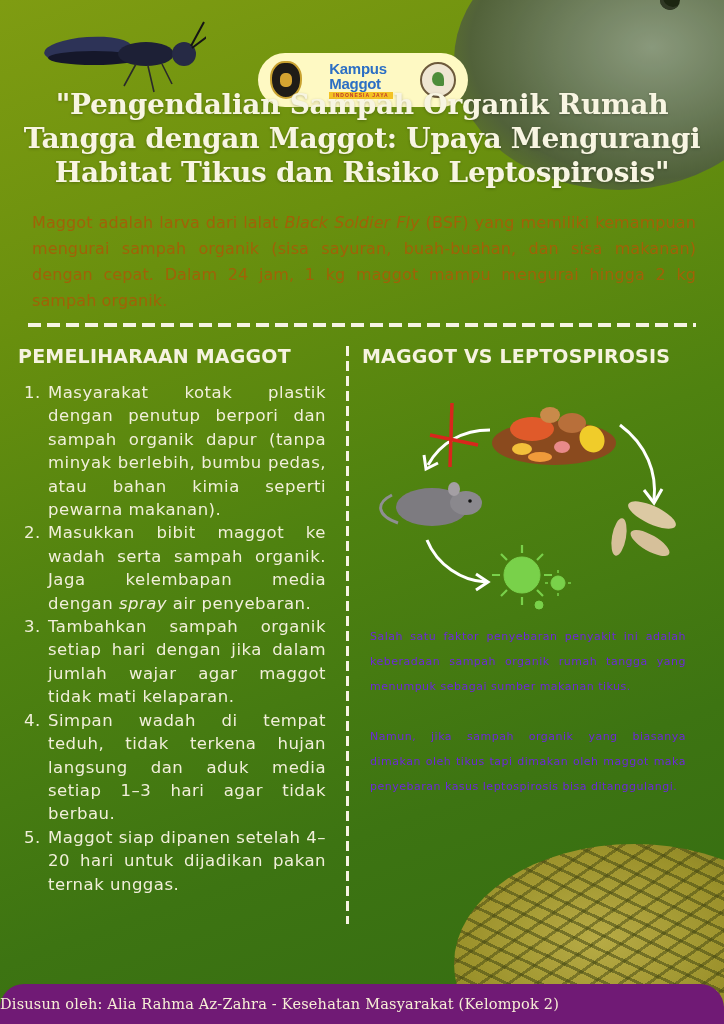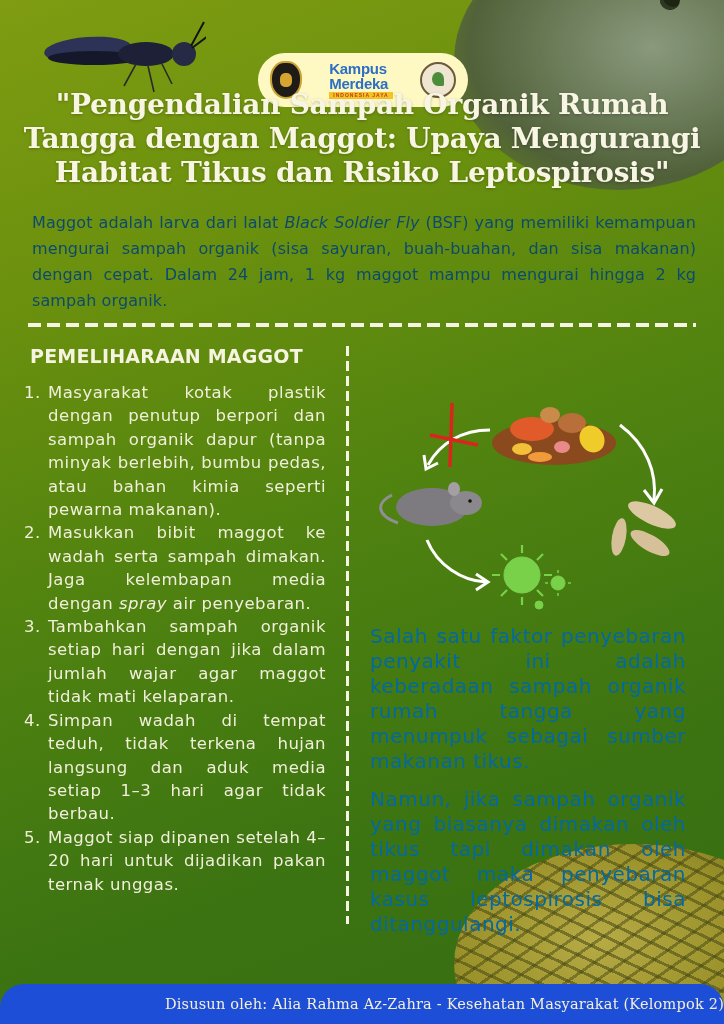--- a/index.html
+++ b/index.html
@@ -53,63 +53,63 @@
   .title {
     position: absolute; left: 20px; right: 20px; top: 88px;
     font-family: "DejaVu Serif", serif; font-size: 28px; line-height: 34px;
     text-align: center; color: #f8f5e2; letter-spacing: -0.3px;
     text-shadow: 0 1px 3px rgba(0,0,0,0.25);
   }
 
   
   .intro {
     position: absolute; left: 32px; right: 28px; top: 210px;
-    font-size: 16px; line-height: 26px; text-align: justify; color: #0c4a6e;
+    font-size: 16px; line-height: 26px; text-align: justify; color: #a16207;
     letter-spacing: 0.1px;
   }
   .intro em { font-style: italic; }
 
   .h-divider {
     position: absolute; left: 28px; right: 28px; top: 323px; height: 4px;
     background: repeating-linear-gradient(90deg, #f7f4e3 0 13px, transparent 13px 19px);
   }
   .v-divider {
     position: absolute; left: 346px; top: 346px; width: 3px; height: 578px;
     background: repeating-linear-gradient(180deg, #f7f4e3 0 10px, transparent 10px 15px);
   }
 
   .section-title {
     position: absolute; font-family: "DejaVu Sans", sans-serif; font-weight: 700; font-size: 19px; color: #f6f3e0; letter-spacing: 0.2px;
   }
-  .left-title { left: 30px; top: 345px; }
+  .left-title { left: 18px; top: 345px; }
   .right-title { left: 362px; top: 345px; }
 
   
   .steps {
     position: absolute; left: 24px; top: 381px; width: 302px;
     list-style: none; font-size: 16.5px; line-height: 23.4px; color: #f1efda; letter-spacing: 0.5px;
   }
   .steps li { display: flex; }
   .steps .num { width: 24px; flex: 0 0 24px; }
   .steps .txt { flex: 1; text-align: justify; }
   .steps em { font-style: italic; }
 
   
   .cycle { position: absolute; left: 362px; top: 385px; width: 362px; height: 240px; }
   .right-paras {
     position: absolute; left: 370px; top: 624px; width: 316px;
-    font-size: 20px; line-height: 25px; color: #0369a1; letter-spacing: 0.5px; text-align: justify;
-  }
-  .right-paras p + p { margin-top: 13px; }
+    font-size: 11px; line-height: 25px; color: #6d28d9; letter-spacing: 0.5px; text-align: justify;
+  }
+  .right-paras p + p { margin-top: 25px; }
 
   
   .footer {
     position: absolute; left: 0; right: 0; bottom: 0; height: 40px;
-    background: #1d4ed8; border-radius: 24px 24px 0 0;
-    display: flex; align-items: center; justify-content: flex-end;
+    background: #701a75; border-radius: 24px 24px 0 0;
+    display: flex; align-items: center; justify-content: flex-start;
     font-family: "DejaVu Serif", serif; font-size: 14.5px; color: #f7efd6; letter-spacing: 0.2px;
   }
 </style>
 </head>
 <body>
 
 <div class="poster">
 
   <div class="rat-bg">
 
@@ -123,57 +123,58 @@
     <ellipse cx="110" cy="40" rx="28" ry="12" fill="#1d2036"></ellipse>
     <circle cx="148" cy="40" r="12" fill="#262a45"></circle>
     <path d="M155 32 L168 8 M156 34 L172 22" stroke="#151515" stroke-width="2"></path>
     <path d="M100 50 L88 72 M112 52 L118 78 M126 50 L136 70" stroke="#2a2a2a" stroke-width="1.6" fill="none"></path>
   </svg>
 
   <div class="logo-bar">
     <div class="logo-crest"></div>
     <div class="km-logo">
       <span class="km-line1">Kampus</span>
-      <span class="km-line2">Merdeka</span>
+      <span class="km-line2">Maggot</span>
       <span class="km-band">INDONESIA JAYA</span>
     </div>
     <div class="logo-round"></div>
   </div>
 
   <h1 class="title">"Pengendalian Sampah Organik Rumah Tangga dengan Maggot: Upaya Mengurangi Habitat Tikus dan Risiko Leptospirosis"</h1>
 
   <p class="intro"><span>Maggot adalah larva dari lalat </span><em>Black Soldier Fly</em><span> (BSF) yang memiliki kemampuan mengurai sampah organik (sisa sayuran, buah-buahan, dan sisa makanan) dengan cepat. Dalam 24 jam, 1 kg maggot mampu mengurai hingga 2 kg sampah organik.</span></p>
 
   <div class="h-divider"></div>
   <div class="v-divider"></div>
 
   <h2 class="section-title left-title">PEMELIHARAAN MAGGOT</h2>
   <ol class="steps">
     <li>
       <span class="num">1.</span>
       <span class="txt">Masyarakat kotak plastik dengan penutup berpori dan sampah organik dapur (tanpa minyak berlebih, bumbu pedas, atau bahan kimia seperti pewarna makanan).</span>
     </li>
     <li>
       <span class="num">2.</span>
-      <span class="txt"><span>Masukkan bibit maggot ke wadah serta sampah dimakan. Jaga kelembapan media dengan </span><em>spray</em><span> air penyebaran.</span></span>
+      <span class="txt"><span>Masukkan bibit maggot ke wadah serta sampah organik. Jaga kelembapan media dengan </span><em>spray</em><span> air penyebaran.</span></span>
     </li>
     <li>
       <span class="num">3.</span>
       <span class="txt">Tambahkan sampah organik setiap hari dengan jika dalam jumlah wajar agar maggot tidak mati kelaparan.</span>
     </li>
     <li>
       <span class="num">4.</span>
       <span class="txt">Simpan wadah di tempat teduh, tidak terkena hujan langsung dan aduk media setiap 1–3 hari agar tidak berbau.</span>
     </li>
     <li>
       <span class="num">5.</span>
       <span class="txt">Maggot siap dipanen setelah 4–20 hari untuk dijadikan pakan ternak unggas.</span>
     </li>
   </ol>
 
+  <h2 class="section-title right-title">MAGGOT VS LEPTOSPIROSIS</h2>
 
   <svg class="cycle" viewBox="0 0 362 240">
 
     <g>
       <ellipse cx="192" cy="58" rx="62" ry="22" fill="#8a4a1e"></ellipse>
       <ellipse cx="170" cy="44" rx="22" ry="12" fill="#e05a2a"></ellipse>
       <ellipse cx="210" cy="38" rx="14" ry="10" fill="#b86f3a"></ellipse>
       <ellipse cx="188" cy="30" rx="10" ry="8" fill="#c98a4a"></ellipse>
       <ellipse cx="230" cy="54" rx="12" ry="14" fill="#f0cc2a" transform="rotate(-30 230 54)"></ellipse>
       <ellipse cx="160" cy="64" rx="10" ry="6" fill="#f3c03a"></ellipse>

